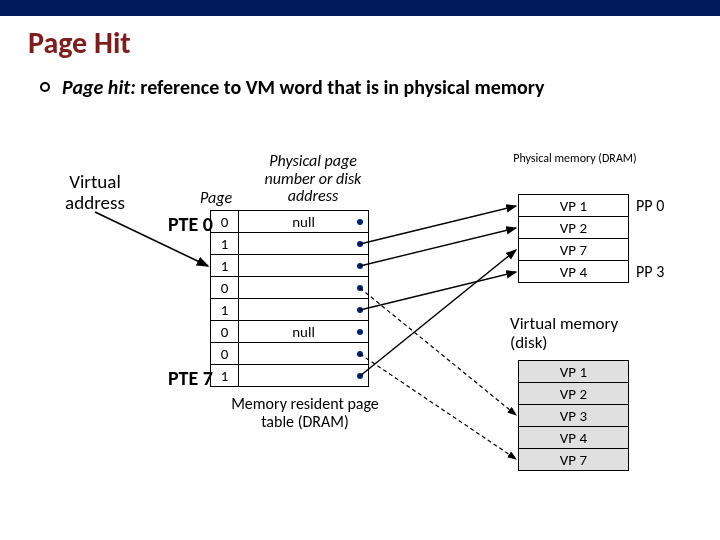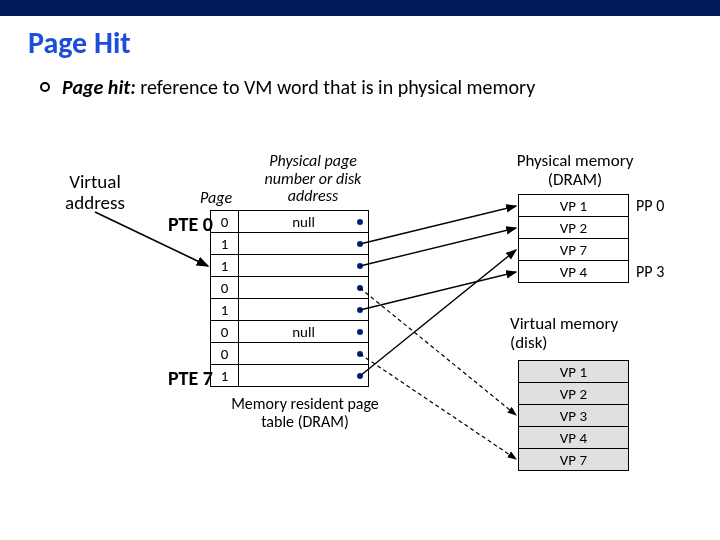--- a/index.html
+++ b/index.html
@@ -12,38 +12,38 @@
     position: relative;
   }
   .topbar {
     background: #001a5c;
     height: 16px;
     width: 100%;
   }
   .title {
     font-size: 30px;
     font-weight: 700;
-    color: #1d4ed8;
+    color: #7f1d1d;
     margin: 8px 0 14px 28px;
   }
   .bullet-row {
     margin-left: 40px;
     font-size: 20px;
     display: flex;
     align-items: center;
   }
   .bullet {
     width: 10px; height: 10px;
     border: 2px solid #000;
     border-radius: 50%;
     margin-right: 12px;
     flex-shrink: 0;
   }
   .it { font-style: italic; font-weight: 700; }
-  .re { font-weight: 400; }
+  .re { font-weight: 700; }
 
   .diagram {
     position: absolute;
     left: 0; top: 150px;
     width: 720px; height: 390px;
   }
   .lbl {
     position: absolute;
     font-size: 19px;
     text-align: center;
@@ -82,21 +82,21 @@
     font-size: 16px; font-style: italic;
     line-height: 1.1;
   }
   .pte-lbl {
     position: absolute;
     font-size: 20px;
     font-weight: bold;
   }
 
   
-  .pm-hdr { position: absolute; left: 505px; top: 2px; width: 140px; text-align: center; font-size: 17px; line-height: 1.1; }
+  .pm-hdr { position: absolute; left: 505px; top: 2px; width: 140px; text-align: center; font-size: 12px; line-height: 1.1; }
   .pm-tbl {
     position: absolute;
     left: 518px; top: 44px;
     border: 1px solid #000;
     border-collapse: collapse;
   }
   .pm-tbl td {
     border: 1px solid #000;
     width: 110px; height: 22px;
     font-size: 15px; text-align: center;

